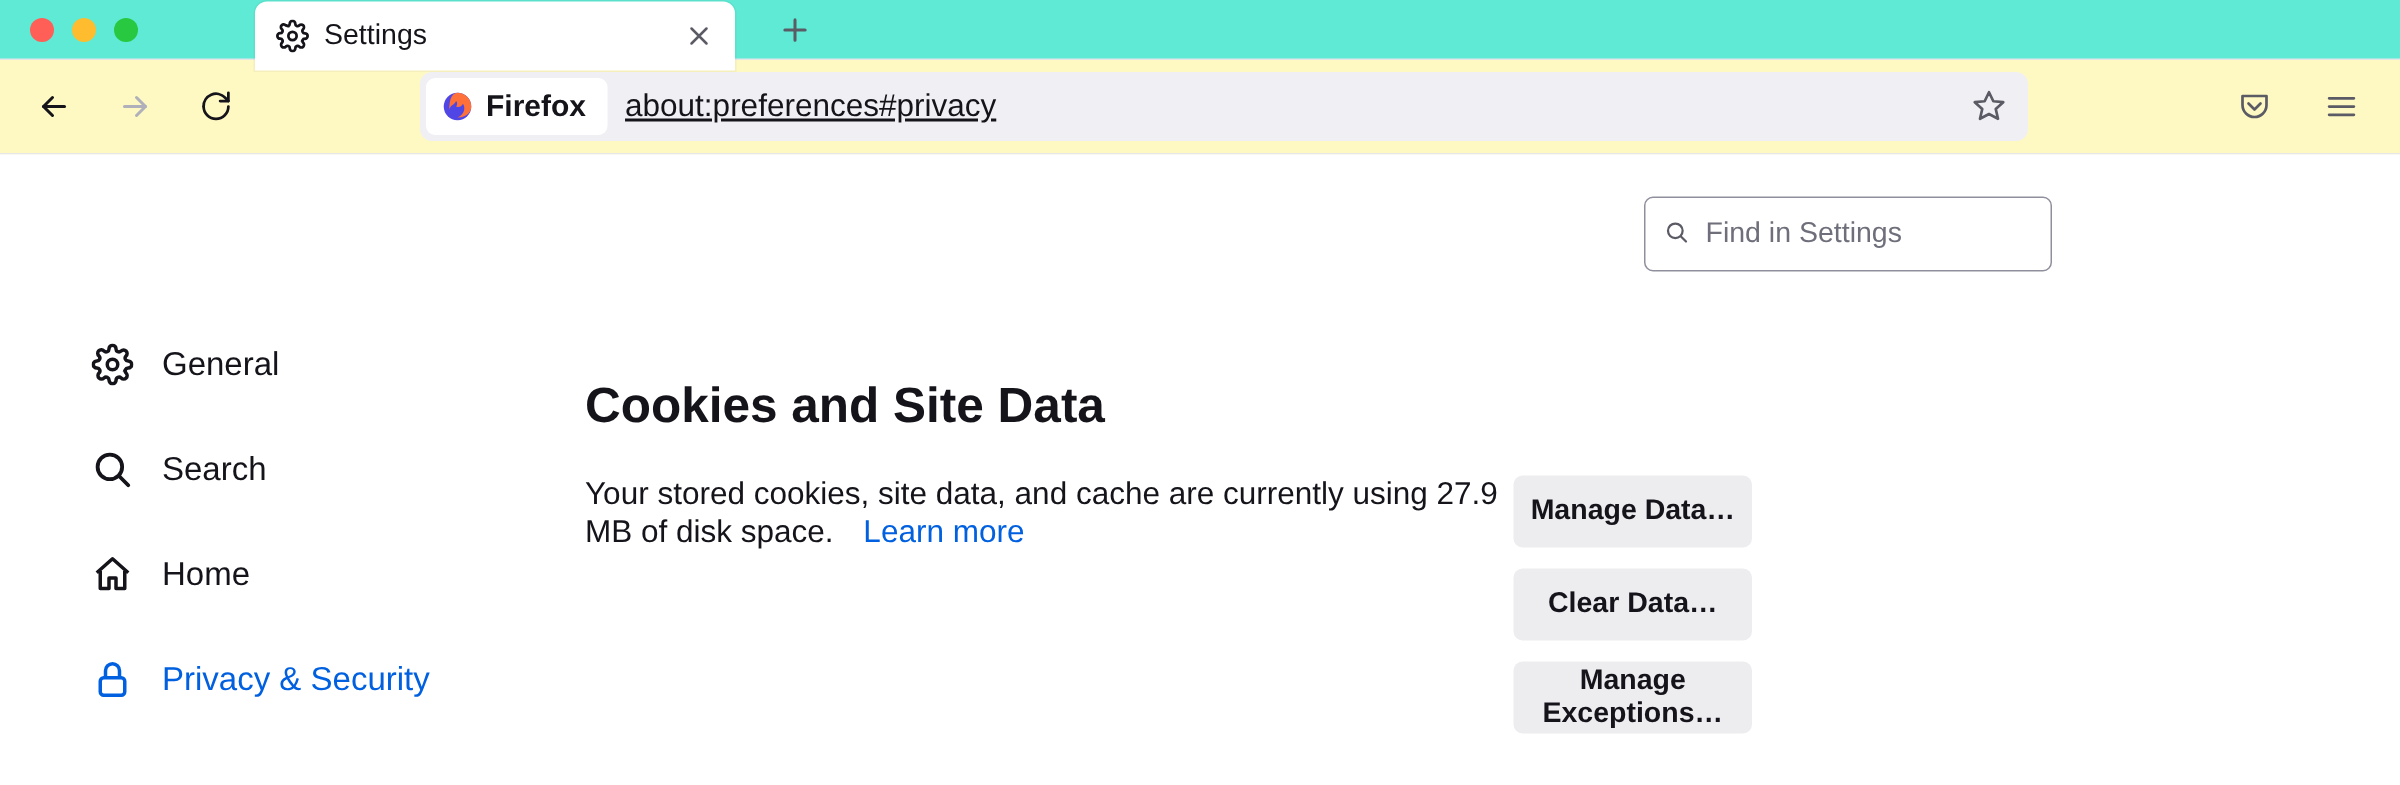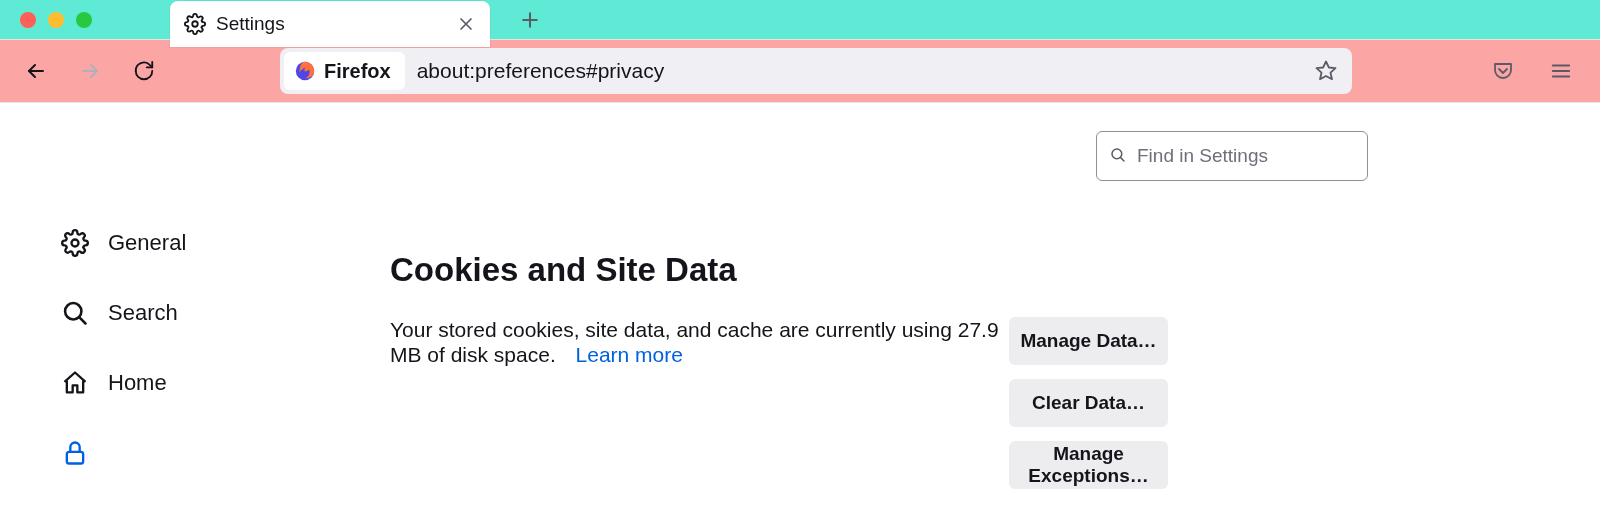--- a/index.html
+++ b/index.html
@@ -34,21 +34,21 @@
   }
   .tab .icon { width: 22px; height: 22px; display:flex; align-items:center; justify-content:center; }
   .tab .label { font-size: 19px; margin-left: 10px; flex: 1; color:#15141a; }
   .tab .close { width: 20px; height: 20px; display:flex; align-items:center; justify-content:center; color:#5b5b66; margin-left: 10px; }
 
   .newtab { width: 36px; height: 36px; display:flex; align-items:center; justify-content:center; margin-left: 22px; color:#5b5b66; border-radius:6px; }
 
   
   .toolbar {
     height: 63px;
-    background: #fca5a5;
+    background: #fef9c3;
     display: flex;
     align-items: center;
     padding: 0 18px;
     border-bottom: 1px solid #e7e7ea;
   }
   .nav-btn { width: 36px; height: 36px; display:flex; align-items:center; justify-content:center; color:#5b5b66; border-radius:6px; margin-right: 18px; }
   .nav-btn.disabled { color: #b0b0ba; }
 
   .addrbar {
     margin-left: 100px;
@@ -64,21 +64,21 @@
     height: 38px;
     background: #fff;
     border-radius: 6px;
     display: flex;
     align-items: center;
     padding: 0 14px 0 10px;
     margin: 0 12px 0 4px;
   }
   .identity-chip .ff-logo { width:22px; height:22px; display:flex; align-items:center; justify-content:center; }
   .identity-chip .txt { font-size: 20px; font-weight: 600; margin-left: 8px; color:#15141a; }
-  .url { flex:1; font-size: 21px; color:#15141a; }
+  .url { flex:1; font-size: 21px; color:#15141a;text-decoration:underline; }
   .star { width: 28px; height:28px; display:flex; align-items:center; justify-content:center; color:#5b5b66; }
 
   .toolbar-spacer { flex:1; }
   .toolbar-right { display:flex; align-items:center; gap: 28px; margin-right: 6px; }
   .toolbar-right .icon-btn { width: 30px; height:30px; display:flex; align-items:center; justify-content:center; color:#5b5b66; }
 
   
   .content { display:flex; height: calc(523px - 54px - 63px); background:#fff; }
 
   .sidebar { width: 390px; padding: 105px 0 0 60px; }
@@ -237,20 +237,21 @@
       </span>
       <span>Home</span>
     </div>
     <div class="sidebar-item active">
       <span class="icon">
         <svg viewBox="0 0 24 24" width="28" height="28" fill="none" stroke="#0060df" stroke-width="2" stroke-linejoin="round">
             <rect x="5" y="11" width="14" height="10" rx="2"></rect>
             <path d="M8 11V7a4 4 0 0 1 8 0v4"></path>
           </svg>
       </span>
+      <span>Privacy &amp; Security</span>
     </div>
   </div>
 
   <div class="main">
 
     <div class="search-wrap">
       <div class="search-box">
         <span class="sicon">
           <svg viewBox="0 0 24 24" width="18" height="18" fill="none" stroke="#5b5b66" stroke-width="2" stroke-linecap="round">
               <circle cx="10.5" cy="10.5" r="6.5"></circle>

